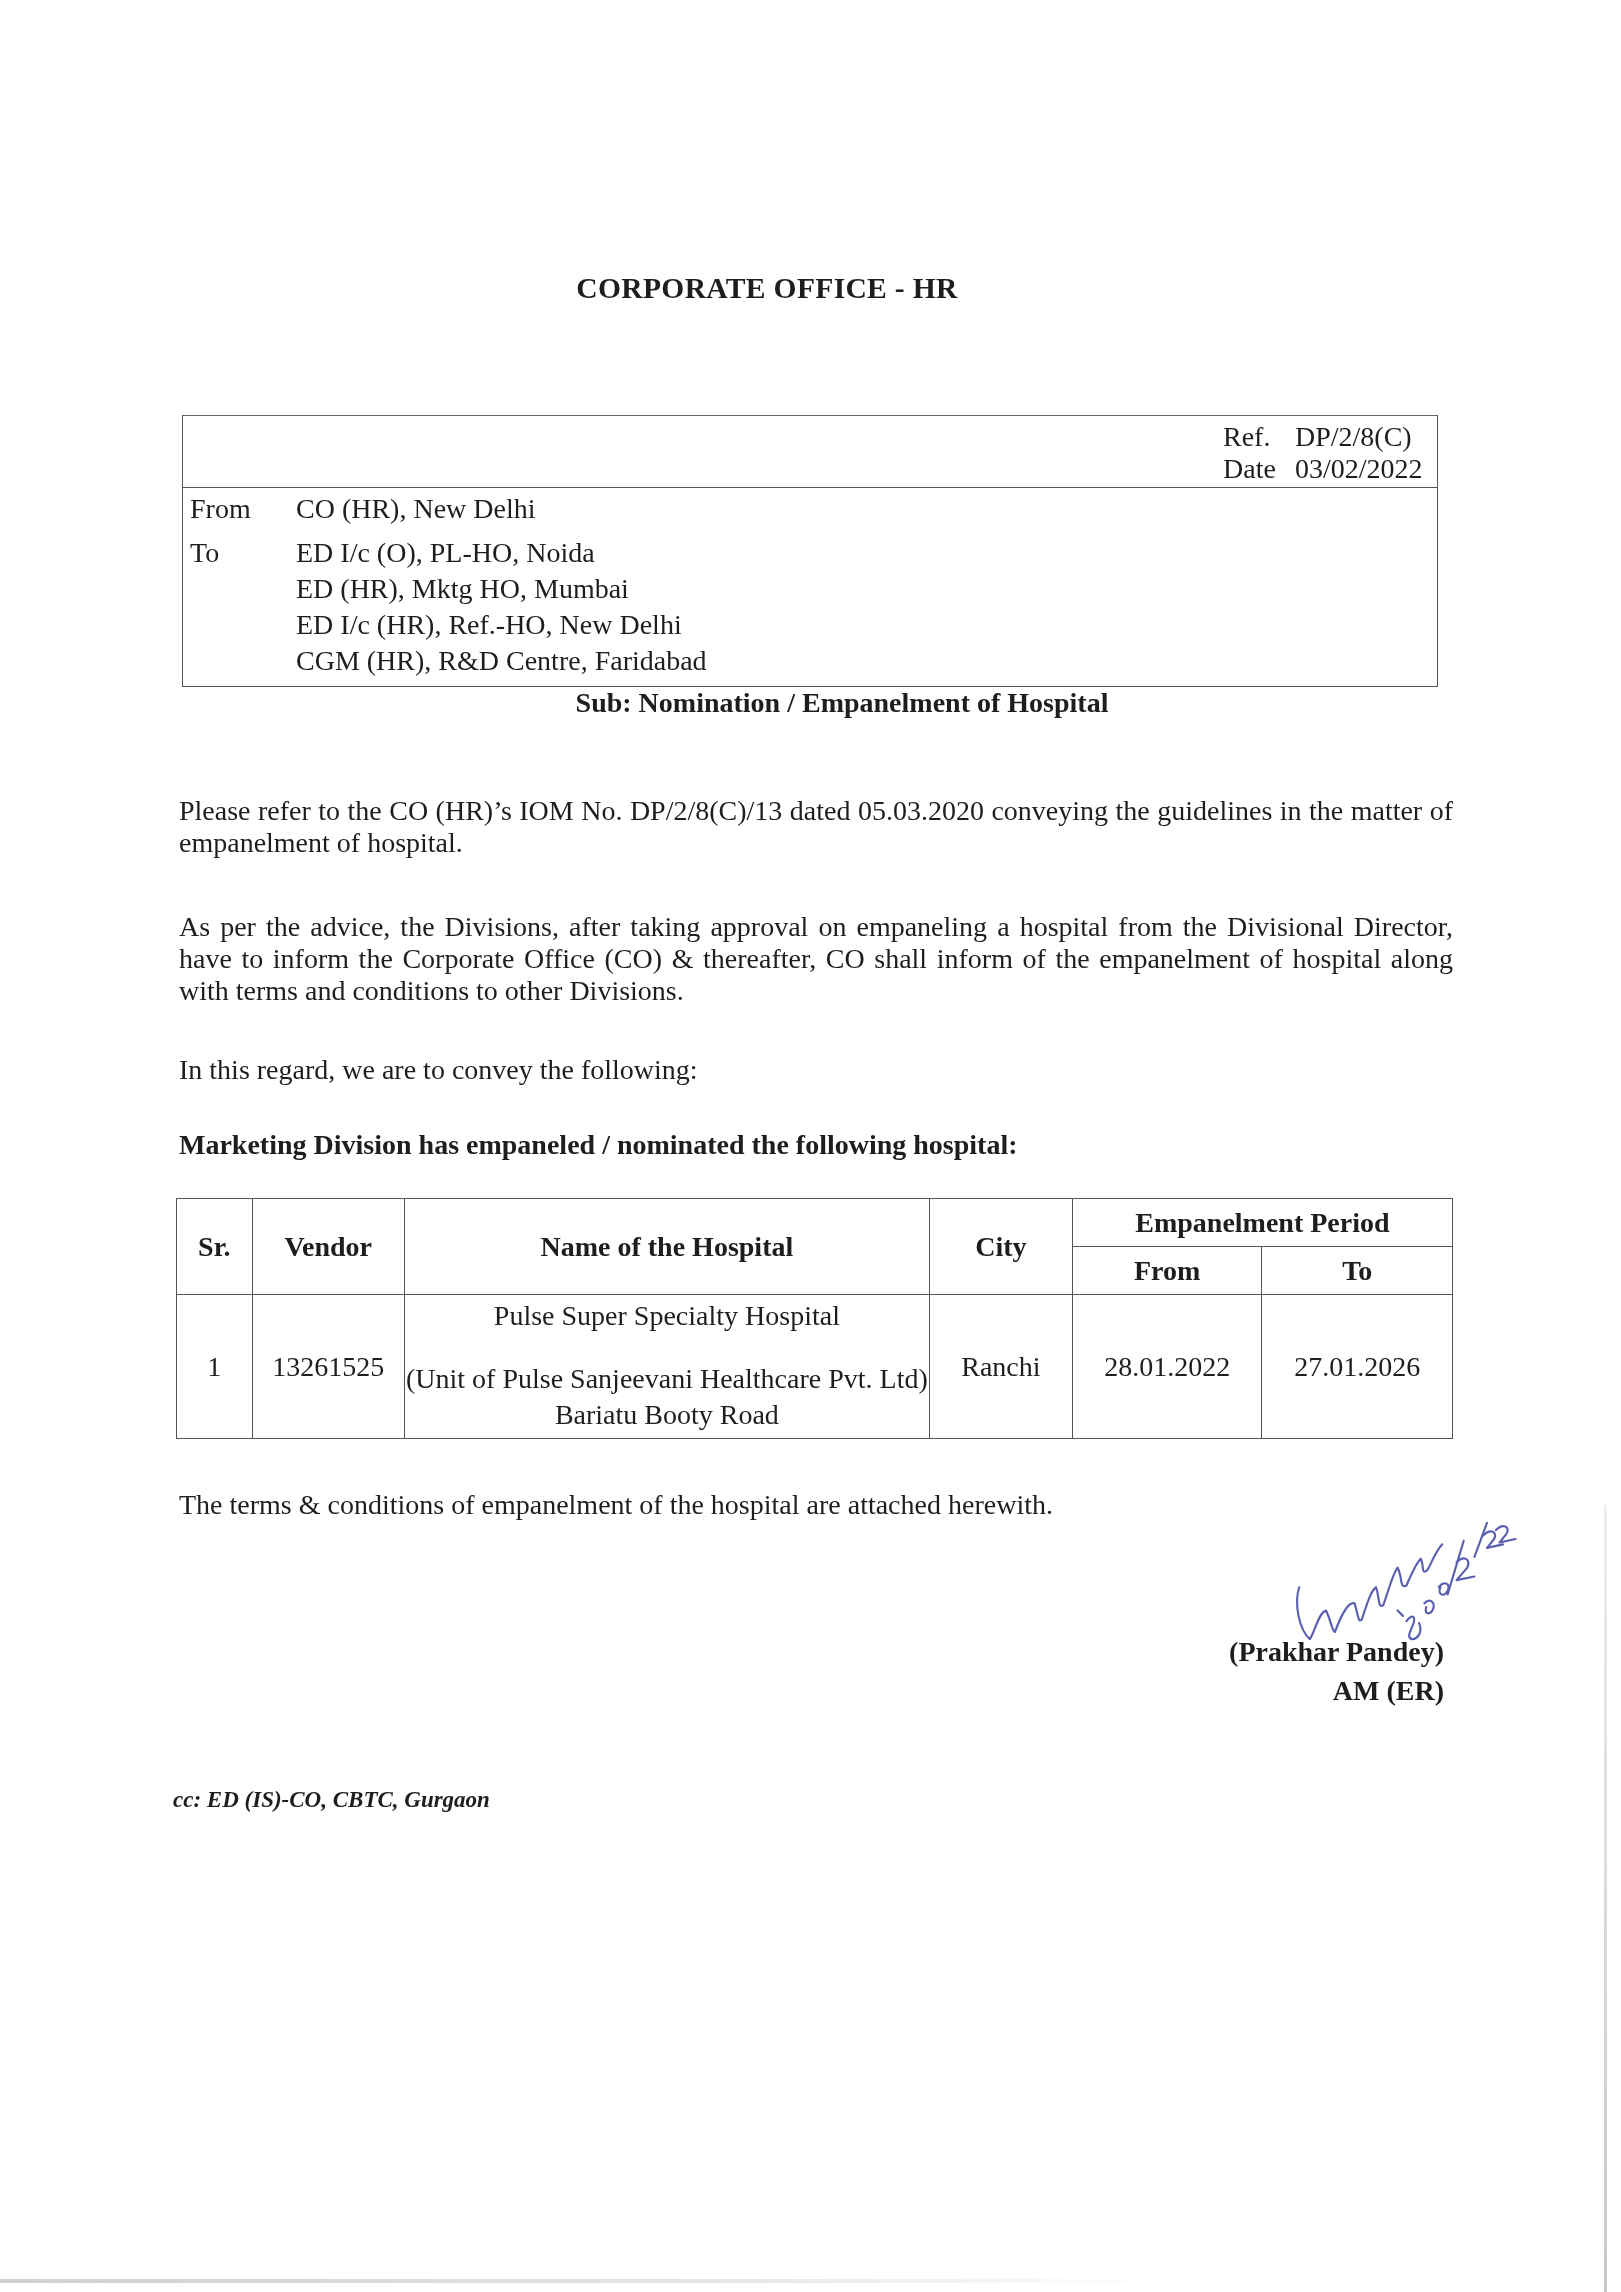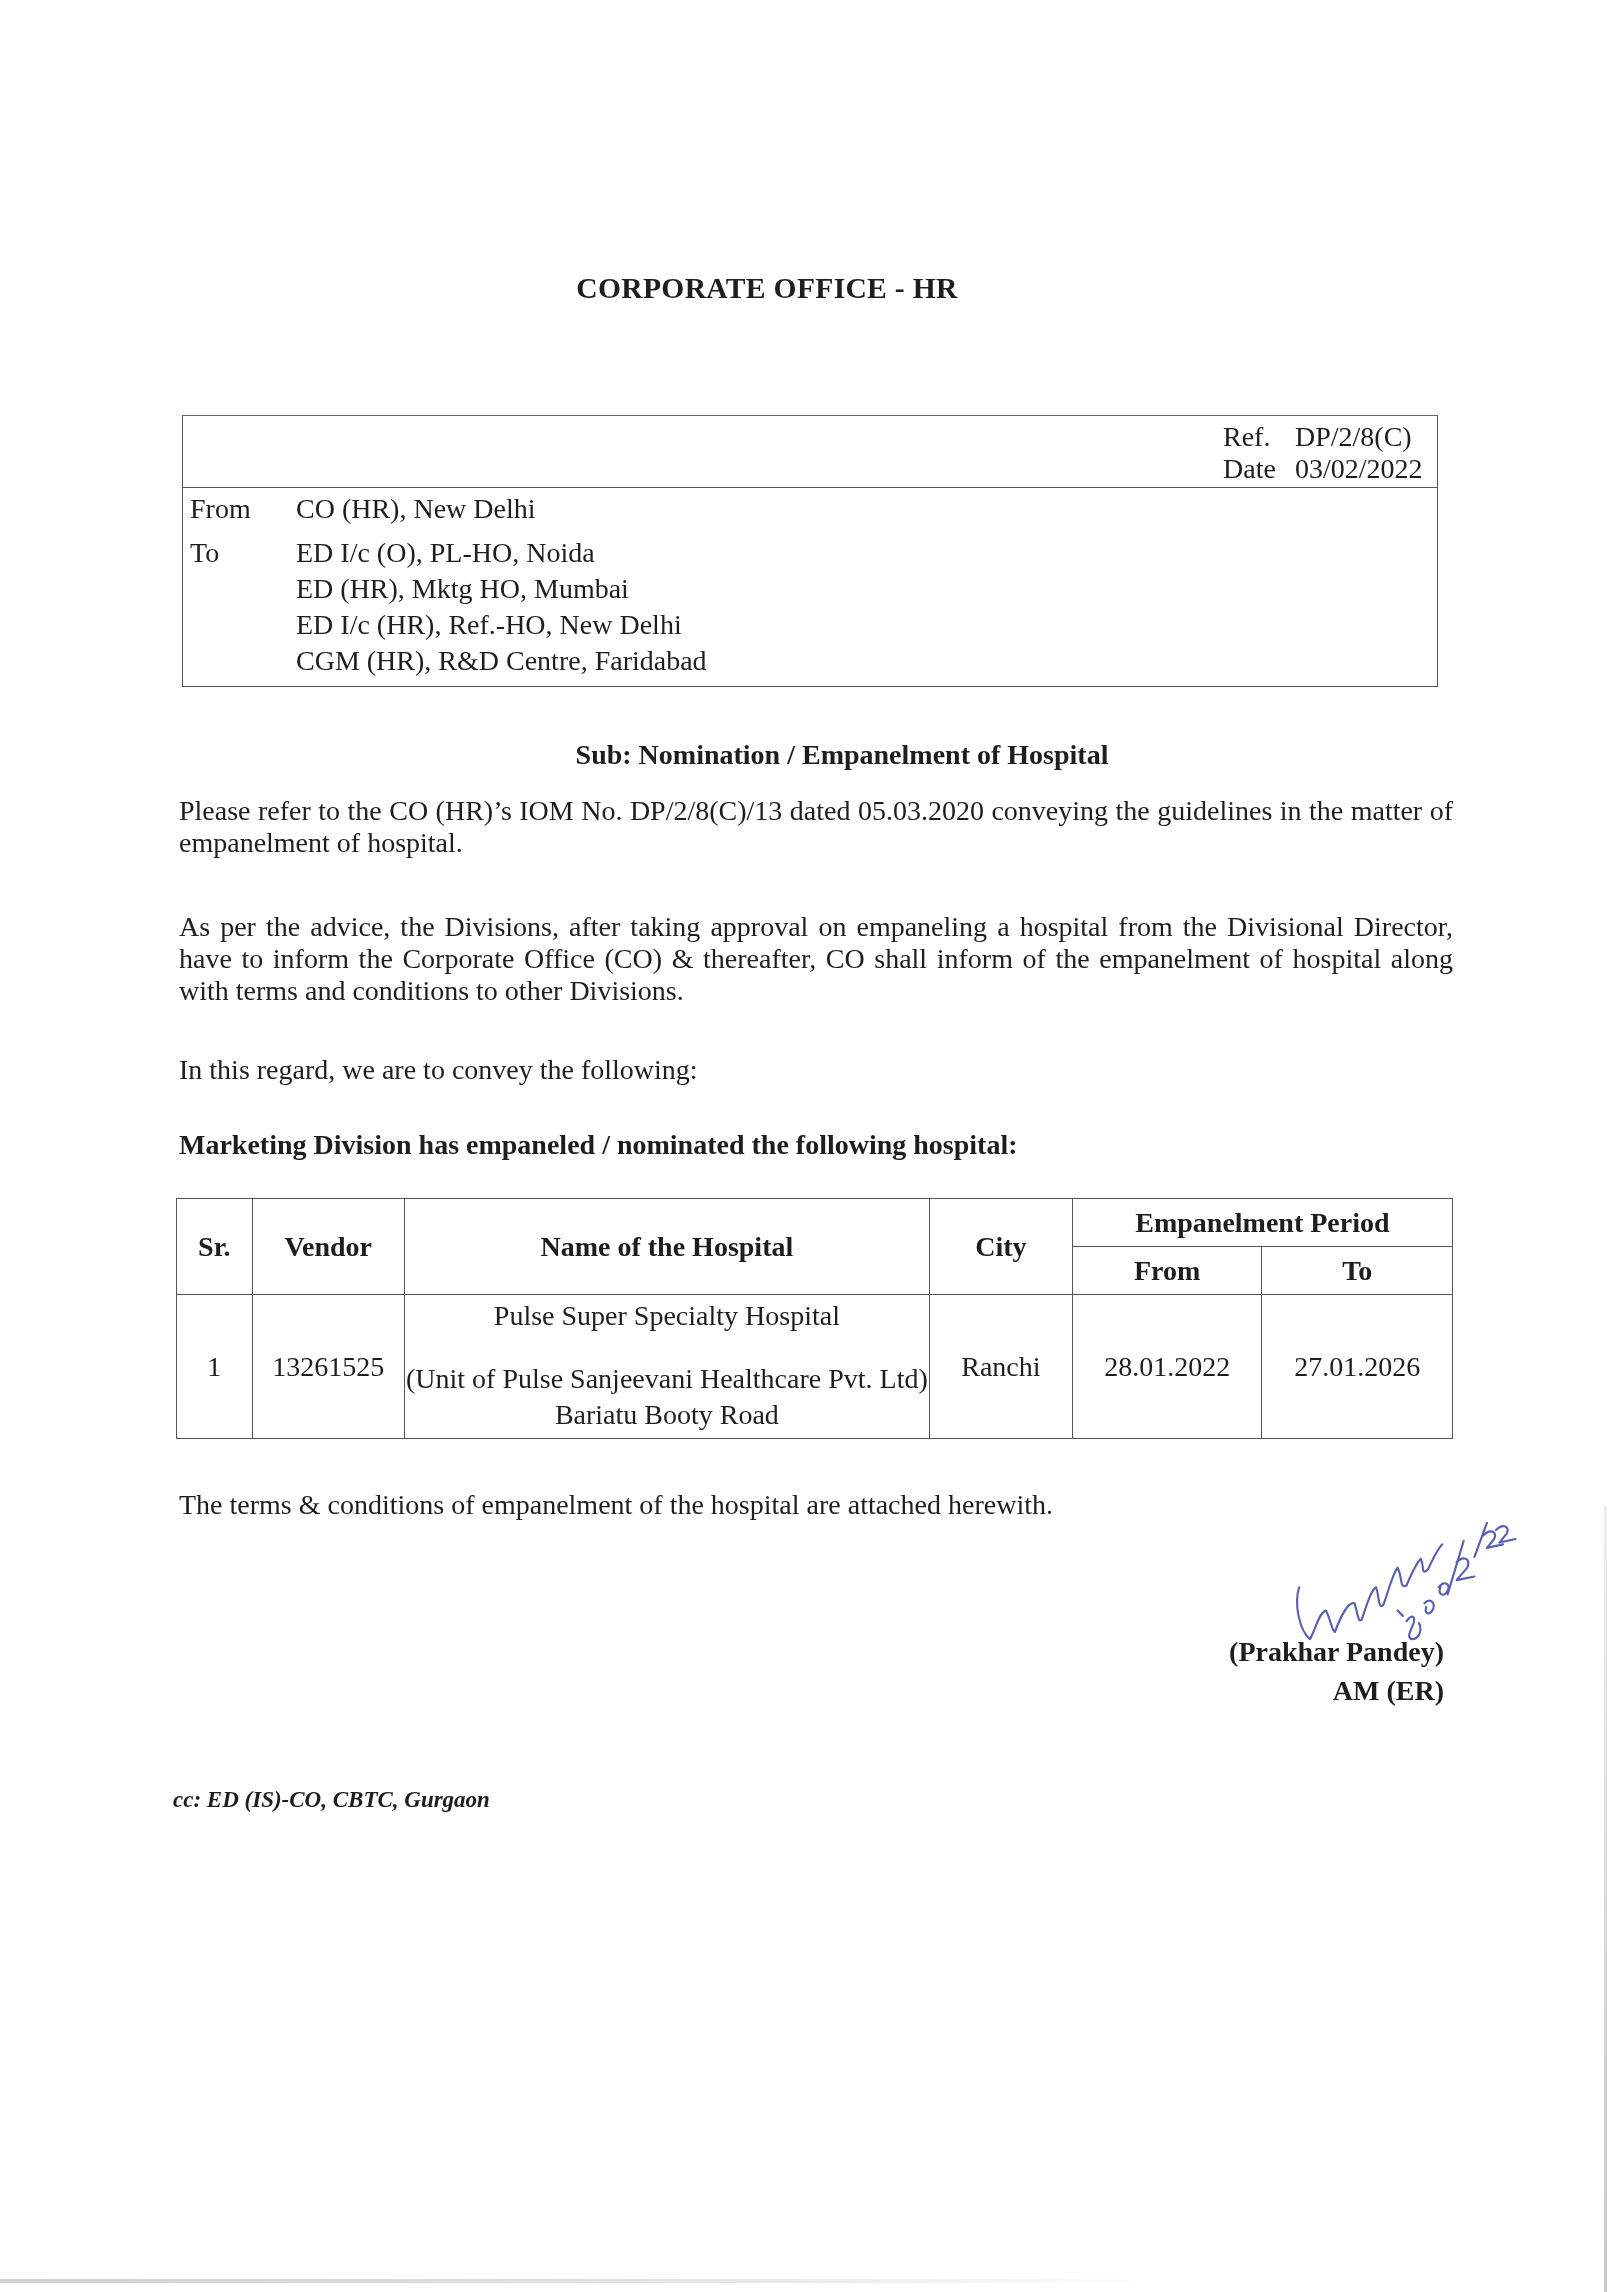--- a/index.html
+++ b/index.html
@@ -15,21 +15,21 @@
   .hdr-box { left: 182px; top: 415px; width: 1256px; height: 272px; border: 1.8px solid #555; border-top-color:#666; box-sizing: border-box; }
   .hdr-divider { left: 182px; top: 487px; width: 1256px; height: 0; border-top: 1.8px solid #555; }
   .ref-row { right: 184px; top: 421px; font-size: 28px; line-height: 32px; }
   .ref-row .lbl { display: inline-block; width: 72px; text-align: left; }
   .ref-row .val { display: inline-block; font-weight: normal; text-align: left; min-width: 142px; }
   .from-row { left: 190px; top: 491px; font-size: 28px; line-height: 36px; font-weight: normal; }
   .from-row .lbl, .to-row .lbl { display: inline-block; width: 106px; }
   .to-row { left: 190px; top: 535px; font-size: 28px; line-height: 36px; }
   .to-row .lines { display: inline-block; vertical-align: top; }
 
-  .subject { left: 0; width: 1621px; top: 737px; text-align: center; font-weight: bold; font-size: 28px; line-height: 36px; padding-left: 63px; box-sizing: border-box; }
+  .subject { left: 0; width: 1621px; top: 685px; text-align: center; font-weight: bold; font-size: 28px; line-height: 36px; padding-left: 63px; box-sizing: border-box; }
 
   .para { left: 179px; width: 1274px; font-size: 28px; line-height: 32px; text-align: justify; }
   .p1 { top: 795px; }
   .p2 { top: 911px; }
   .p3 { top: 1054px; }
   .p4 { top: 1129px; font-weight: bold; }
 
   
   table.hosp { position: absolute; left: 176px; top: 1198px; width: 1277px; border-collapse: collapse; font-size: 28px; }
   table.hosp th, table.hosp td { border: 1.8px solid #555; text-align: center; vertical-align: middle; padding: 0; }

